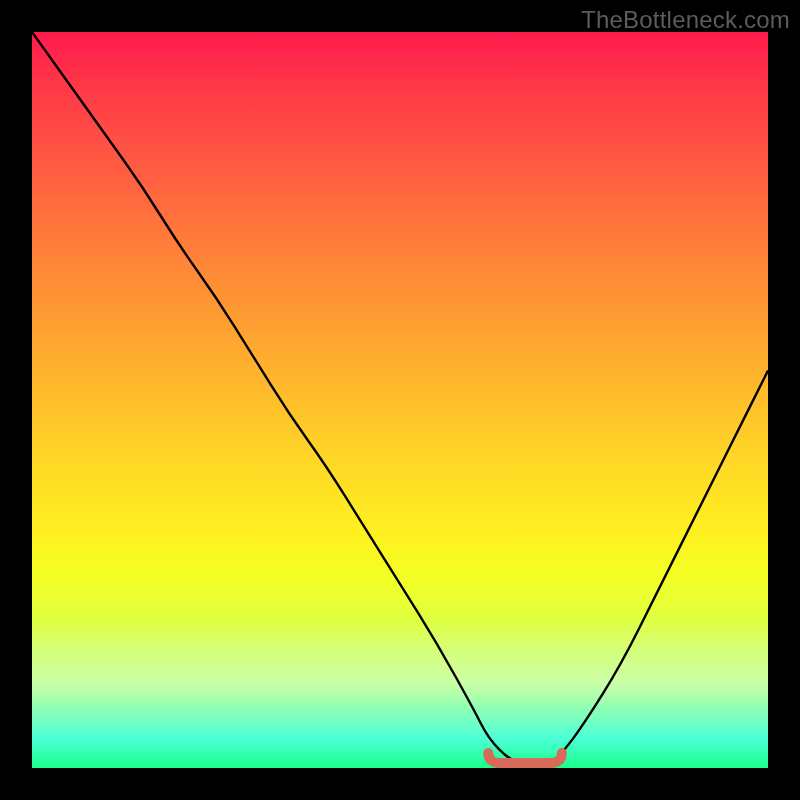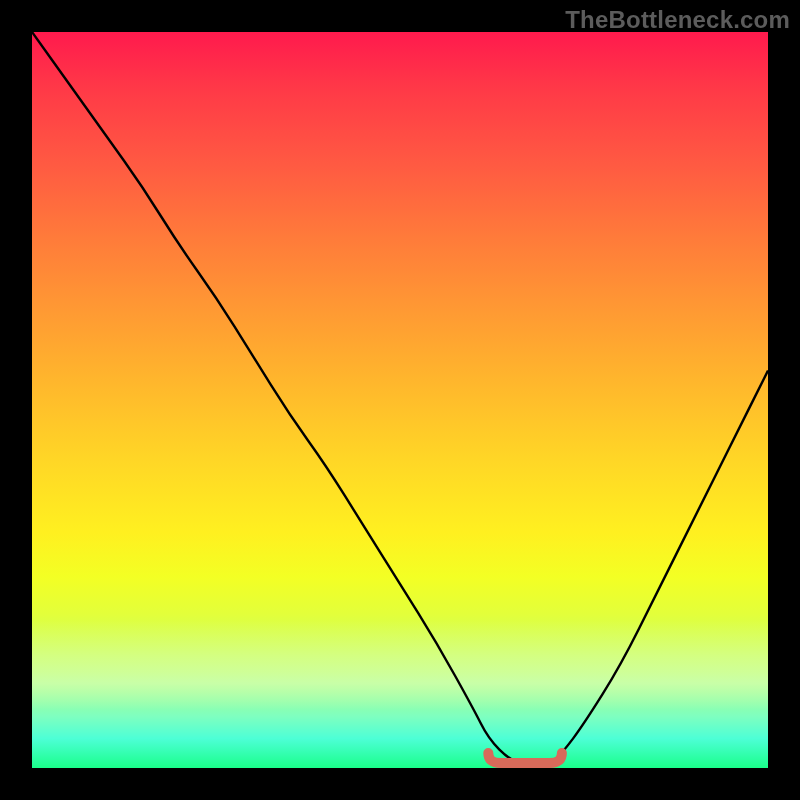--- a/index.html
+++ b/index.html
@@ -16,21 +16,21 @@
     width: 800px;
     height: 800px;
     background: #000;
   }
   .watermark {
     position: absolute;
     top: 6px;
     right: 10px;
     color: #5c5c5c;
     font-size: 24px;
-    font-weight: 700;
+    font-weight: 400;
     letter-spacing: 0.2px;
     z-index: 10;
   }
   .plot-area {
     position: absolute;
     left: 32px;
     top: 32px;
     width: 736px;
     height: 736px;
     overflow: hidden;

